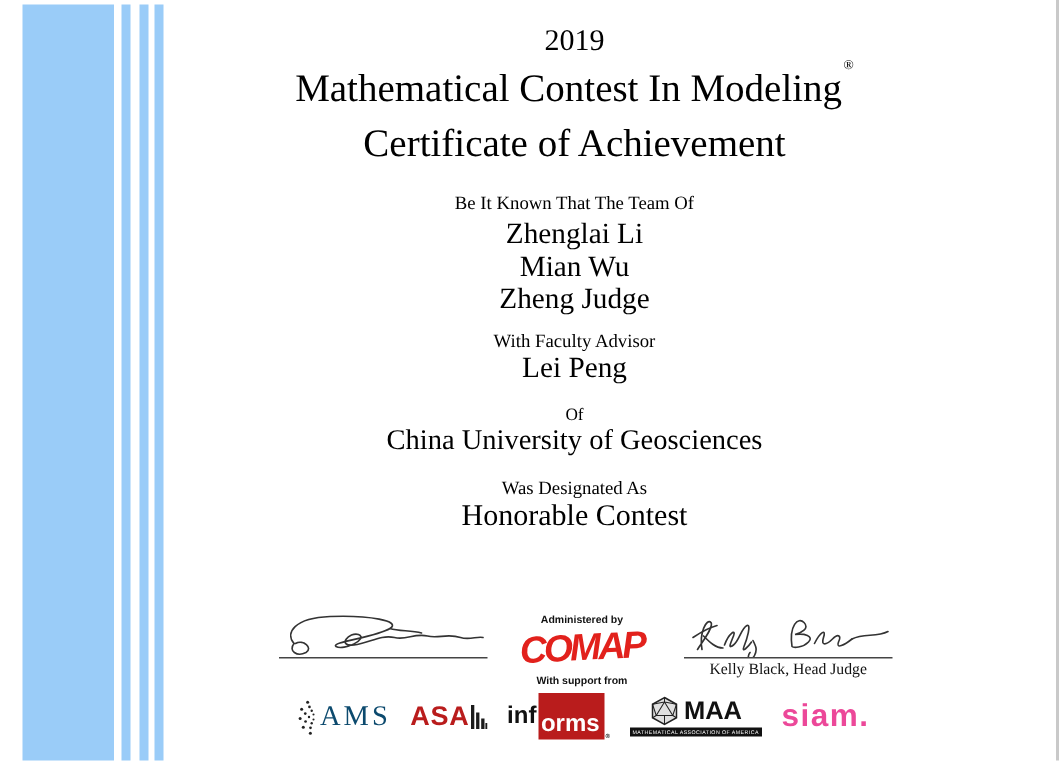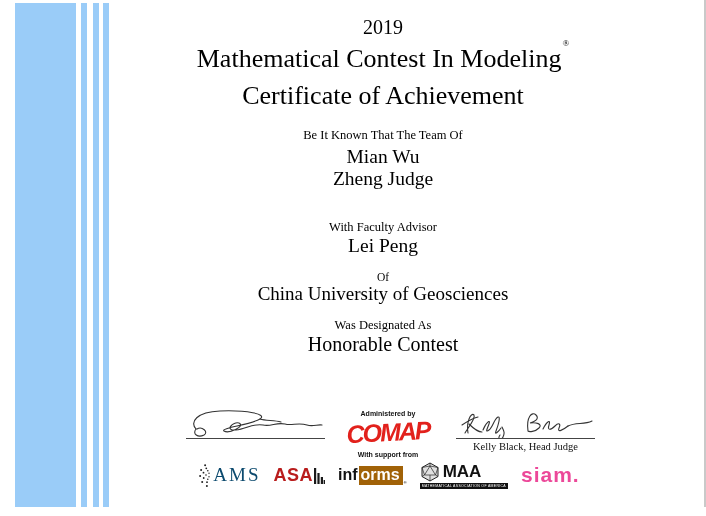--- a/index.html
+++ b/index.html
@@ -49,23 +49,23 @@
 
   
   .logos-row{position:absolute;left:66px;top:462px;width:646px;display:flex;
     justify-content:center;align-items:center;gap:13px;
     font-family:"Liberation Sans", sans-serif;}
   .logo{display:flex;align-items:center;}
   .ams-text{font-family:"Liberation Serif", serif;font-size:19px;letter-spacing:2px;color:#0c4a6e;margin-left:1px;}
   .asa{align-items:flex-end;}
   .asa-text{font-weight:bold;font-size:18px;color:#b91c1c;letter-spacing:0.5px;}
   .informs{font-weight:bold;font-size:16px;color:#111;align-items:center;}
-  .informs .boxed{background:#a16207;color:#fff;padding:0 3px 1px 2px;margin-left:1px;}
+  .informs .boxed{background:#b91c1c;color:#fff;padding:12px 3px 1px 2px;margin-left:1px;}
   .tiny-r{font-size:4px;align-self:flex-end;margin-left:1px;}
-  .maa{flex-direction:column;align-items:flex-start;gap:1px;}
+  .maa{flex-direction:column;align-items:center;gap:1px;}
   .maa-top{display:flex;align-items:center;gap:3px;}
   .maa-text{font-weight:bold;font-size:17px;color:#111;}
   .maa-caption{background:#111;color:#fff;font-size:3.5px;line-height:4.5px;
     padding:0.5px 2px;letter-spacing:0.3px;white-space:nowrap;}
   .siam-text{font-weight:bold;font-size:21px;letter-spacing:1px;color:#ec4899;}
 </style>
 </head>
 <body>
 
 <div class="stripe wide"></div>
@@ -74,20 +74,21 @@
 <div class="stripe s3"></div>
 <div class="right-edge"></div>
 
 <div class="content">
   <div class="cline year">2019</div>
   <div class="cline t1"><span>Mathematical Contest In Modeling</span><sup class="reg">®</sup></div>
   <div class="cline t2">Certificate of Achievement</div>
 
   <div class="cline intro1">Be It Known That The Team Of</div>
   <div class="cline names">
+    <div>Zhenglai Li</div>
     <div>Mian Wu</div>
     <div>Zheng Judge</div>
   </div>
 
   <div class="cline intro2">With Faculty Advisor</div>
   <div class="cline advisor">Lei Peng</div>
 
   <div class="cline of">Of</div>
   <div class="cline inst">China University of Geosciences</div>
 

